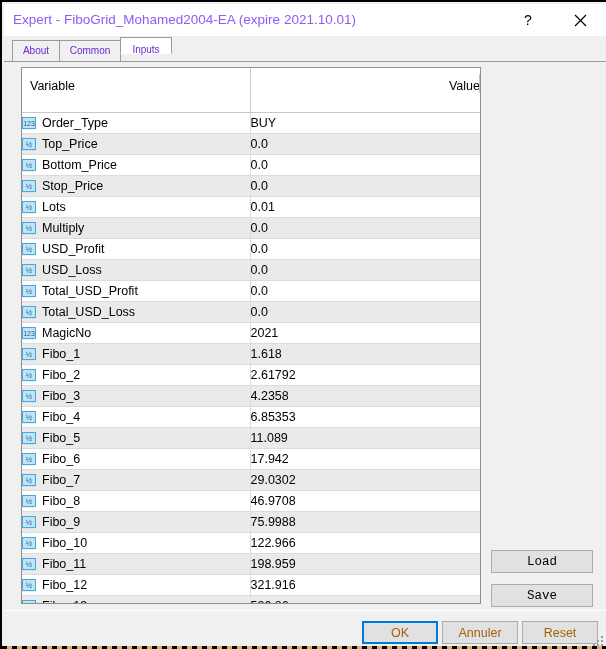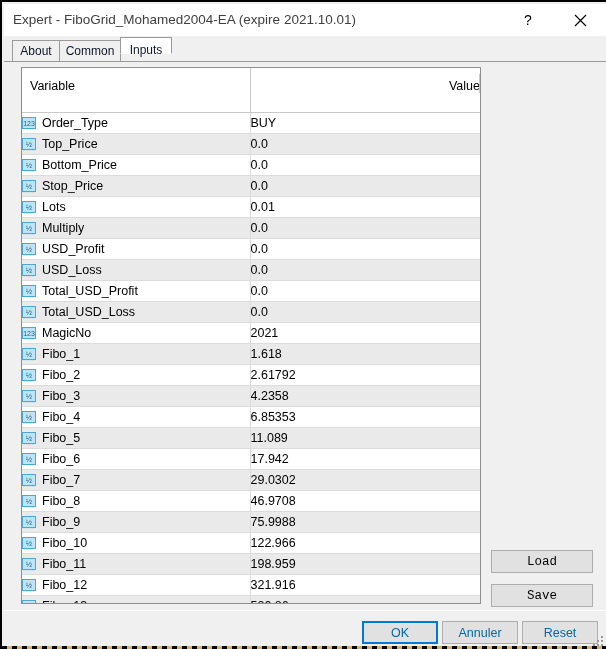--- a/index.html
+++ b/index.html
@@ -51,21 +51,21 @@
     top: 2px;
     width: 604px;
     height: 32px;
     background: #ffffff;
   }
   #title-text {
     position: absolute;
     left: 9px;
     top: 8px;
     font-size: 13.5px;
-    color: #404040;
+    color: #8b5cf6;
     white-space: nowrap;
   }
   .caption-btn {
     position: absolute;
     top: 0;
     width: 44px;
     height: 32px;
     background: #ffffff;
     border: 0;
     padding: 0;
@@ -87,22 +87,22 @@
     background: #f0f0f0;
   }
   .tab {
     position: absolute;
     top: 4px;
     height: 22px;
     box-sizing: border-box;
     background: #f0f0f0;
     border: 1px solid #9a9a9a;
     border-bottom: 1px solid #9a9a9a;
-    font-size: 12px;
-    color: #0f172a;
+    font-size: 10px;
+    color: #6d28d9;
     line-height: 20px;
     text-align: center;
     cursor: default;
     white-space: nowrap;
   }
   .tab.active {
     top: 1px;
     height: 17px;
     line-height: 24px;
     background: #ffffff;
@@ -236,21 +236,21 @@
   .dlg-btn {
     position: absolute;
     top: 10px;
     width: 76px;
     height: 23px;
     box-sizing: border-box;
     background: #e1e1e1;
     border: 1px solid #adadad;
     font-family: "Liberation Sans", sans-serif;
     font-size: 12.5px;
-    color: #0369a1;
+    color: #a16207;
     cursor: default;
     padding: 0;
   }
   #ok-button {
     left: 358px;
     background: #e1e1e1;
     border: 2px solid #0078d7;
   }
   #cancel-button { left: 438px; }
   #reset-button  { left: 518px; }

